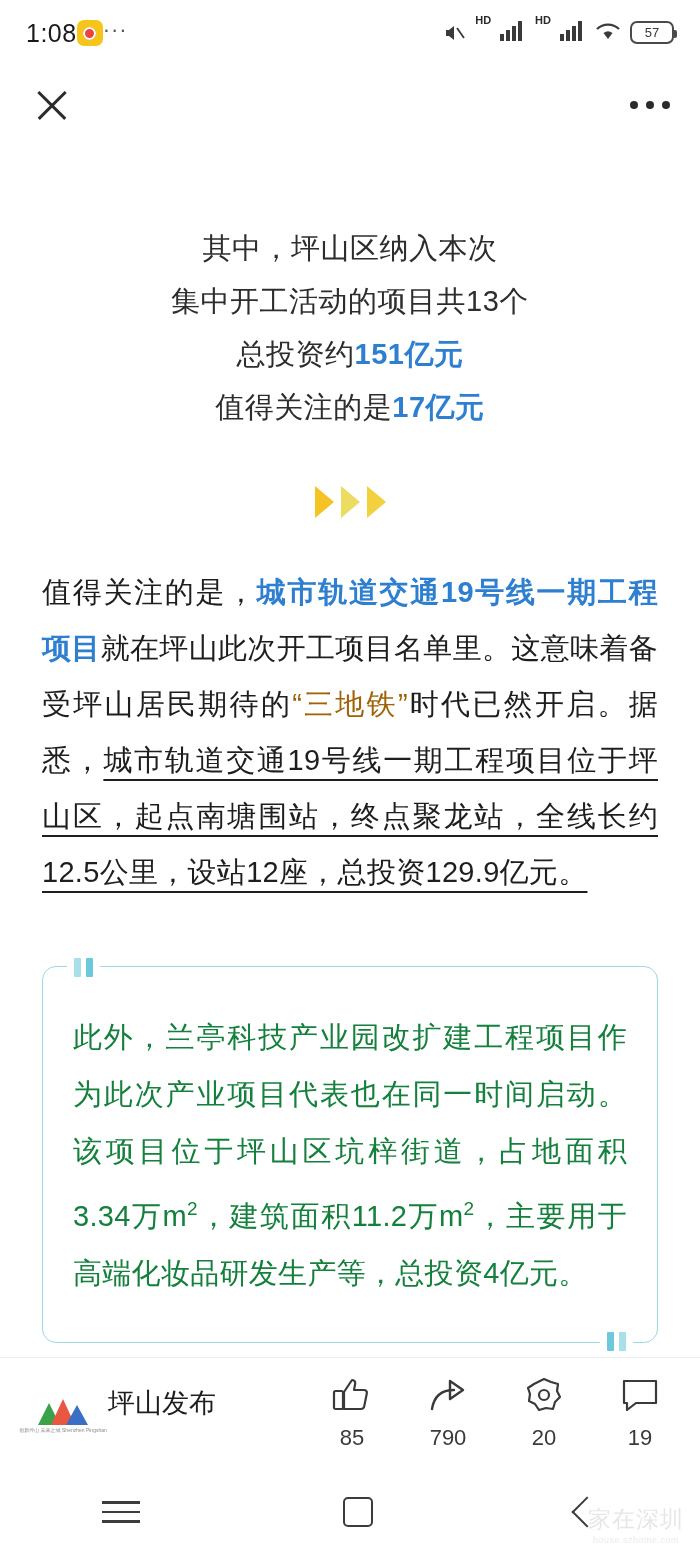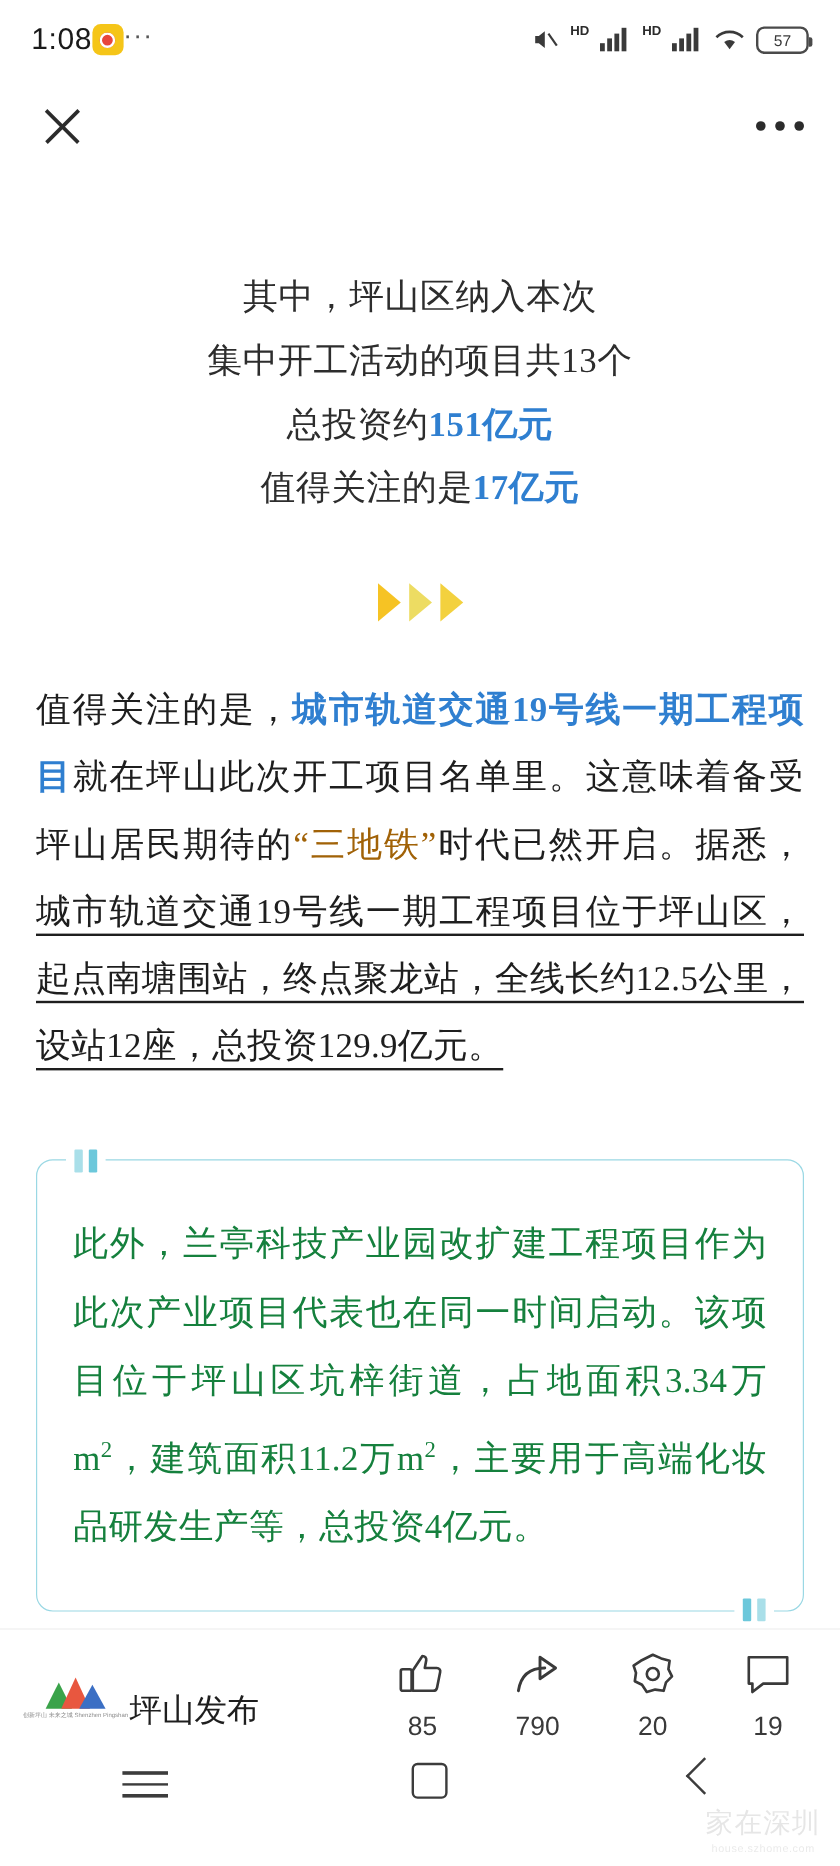--- a/index.html
+++ b/index.html
@@ -56,21 +56,20 @@
   .dots-status {
     font-size: 22px;
     color: #555;
     letter-spacing: 1px;
     line-height: 1;
     padding-bottom: 6px;
   }
   .status-right {
     margin-left: auto;
     display: flex;
-    align-items: center;
     gap: 9px;
   }
   .icon-mute { position: relative; width: 24px; height: 24px; }
   .icon-mute svg, .status-right svg { display: block; }
   .hd-badge {
     font-size: 11px;
     font-weight: bold;
     color: #2b2b2b;
     position: relative;
     top: -7px;
@@ -127,23 +126,22 @@
   .more-btn i {
     width: 8px; height: 8px;
     border-radius: 50%;
     background: #2b2b2b;
     display: block;
   }
 
   
   .content {
     flex: 1 1 auto;
-    padding: 0 30px;
+    padding: 0 42px;
     overflow: hidden;
-    font-family: Liberation Serif, serif;
   }
 
   .lead-block {
     text-align: center;
     padding-top: 78px;
     color: #2d2d2d;
     font-size: 29px;
     line-height: 53px;
     letter-spacing: 0.5px;
   }
@@ -217,21 +215,21 @@
     flex: 0 0 auto;
     height: 112px;
     border-top: 1px solid #eeeeee;
     display: flex;
     align-items: center;
     padding: 0 34px;
     background: #fff;
   }
   .account {
     display: flex;
-    align-items: flex-end;
+    align-items: flex-start;
     gap: 16px;
   }
   .logo {
     width: 58px; height: 58px;
     position: relative;
     display: flex;
     flex-direction: column;
     align-items: center;
     justify-content: center;
   }
@@ -290,21 +288,21 @@
   .action .count {
     font-size: 22px;
     color: #3a3a3a;
   }
 
   
   .sysnav {
     flex: 0 0 auto;
     height: 86px;
     display: flex;
-    align-items: flex-start;
+    align-items: center;
     justify-content: space-around;
     background: #ffffff;
     position: relative;
   }
   .sysnav .btn { cursor: pointer; }
   .hamb { width: 38px; }
   .hamb i { display: block; height: 2.5px; background: #3c3c3c; margin: 7px 0; }
   .square {
     width: 30px; height: 30px;
     border: 2.5px solid #3c3c3c;

